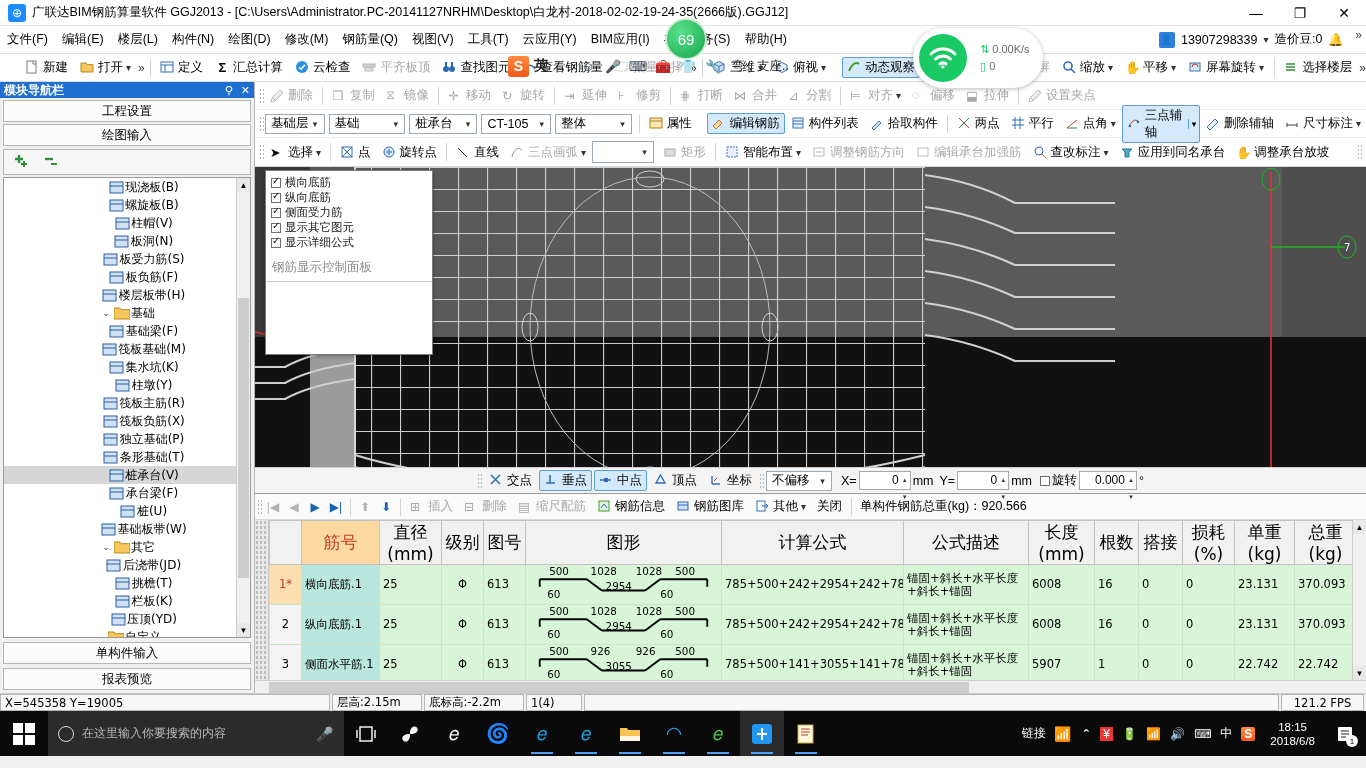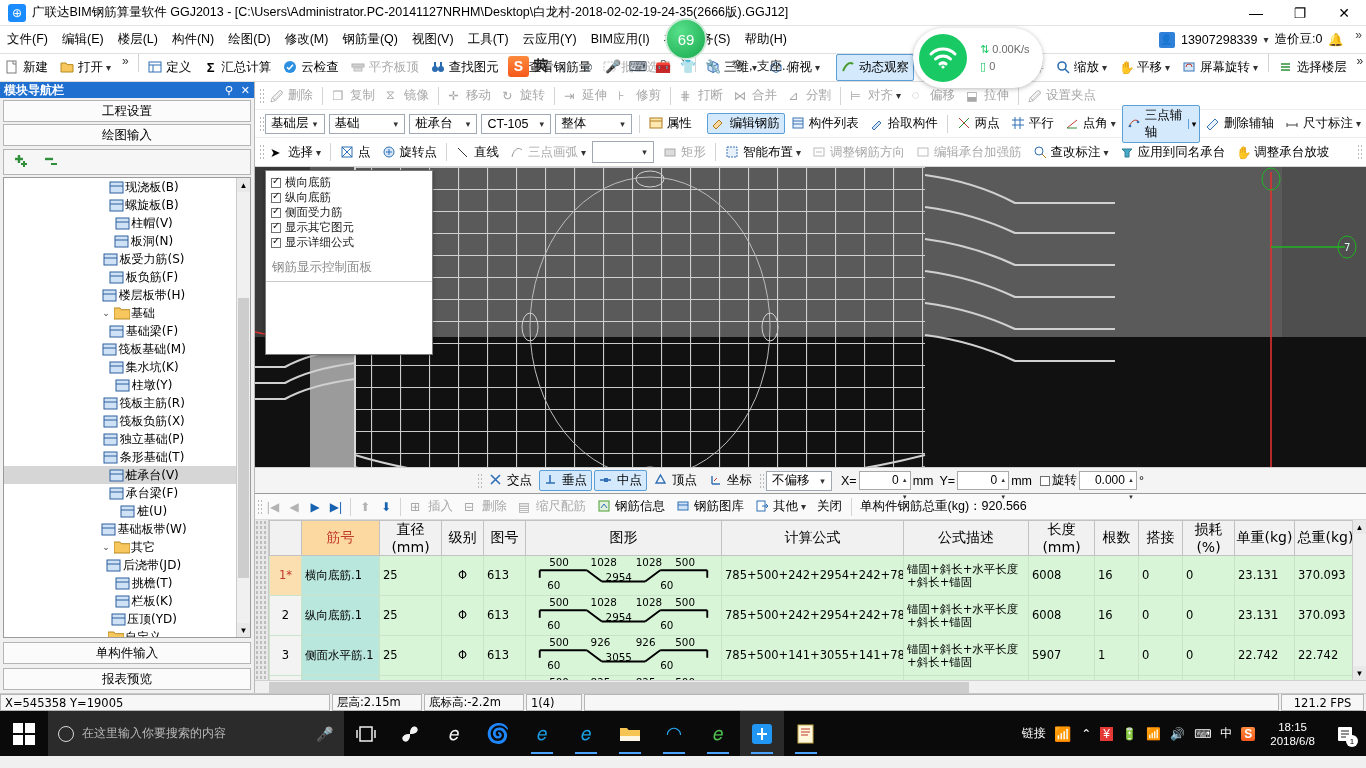--- a/index.html
+++ b/index.html
@@ -43,22 +43,22 @@
       display:flex;align-items:center;justify-content:center;color:#fff;font-size:22px;}
   .net-lines{font-size:11px;color:#6b6b6b;margin-left:6px;line-height:17px;}
   .net-lines b{color:#18c964;font-weight:normal;}
 
   
   #score-badge{position:absolute; left:665px; top:-8px; width:42px;height:42px;border-radius:50%;
       background:radial-gradient(circle at 35% 30%,#57e08a,#17a84c); color:#fff;font-size:15px;
       display:flex;align-items:center;justify-content:center;border:2px solid #cfe9d8; z-index:41;}
 
   
-  #quickbar{height:28px;background:#fff;display:flex;border-bottom:1px solid #dcdcdc;
-     padding-left:0;gap:2px;}
+  #quickbar{height:28px;background:#fff;display:flex;align-items:center;border-bottom:1px solid #dcdcdc;
+     padding-left:20px;gap:2px;}
   .tbtn{display:flex;align-items:center;gap:3px;padding:2px 5px;font-size:12.5px;white-space:nowrap;color:#000;}
   .tbtn.dim{color:#a8a8a8;}
   .tsep{width:1px;height:18px;background:#d4d4d4;margin:0 3px;}
   .chev{font-size:10px;color:#333;}
   .ico{width:15px;height:15px;flex:none;display:inline-block;}
 
   
   #body{display:flex;height:calc(768px - 26px - 28px - 28px - 63px - 12px);}
 
   
@@ -128,21 +128,21 @@
       border-top:1px solid #9a9a9a;}
   #tbl-toolbar{height:26px;display:flex;align-items:center;gap:1px;padding-left:2px;background:#fafafa;
       border-bottom:1px solid #dadada;}
   .navbtn{width:20px;height:20px;display:flex;align-items:center;justify-content:center;font-size:12px;color:#1763b0;}
   .navbtn.dim{color:#b3b3b3;}
   #grid-wrap{flex:1;overflow:hidden;display:flex;}
   #rowgutter{width:14px;flex:none;background:#e8e8e8;border-right:1px solid #c9c9c9;
      background-image:radial-gradient(#bdbdbd 40%,transparent 41%);background-size:4px 5px;}
   table{border-collapse:collapse;table-layout:fixed;width:1075px;font-size:12px;}
   th{background:#f1f1f1;border:1px solid #c2c2c2;font-weight:normal;height:22px;
-     font-family:"DejaVu Sans",sans-serif;font-size:14px;}
+     font-family:"DejaVu Sans",sans-serif;font-size:17px;}
   th.sn{background:#fcd9a0;color:#c0392b;}
   td{border:1px solid #c9e4c9;background:#d8f5d8;height:36px;padding:2px 3px;vertical-align:middle;
      font-family:"DejaVu Sans",sans-serif;font-size:11.5px;line-height:13px;overflow:hidden;}
   td.idx{background:#f3f3f3;text-align:center;}
   td.idx.hl{background:#fcdfb0;color:#c0392b;}
   td.name{background:#b9e6dd;}
   .shape{width:100%;height:32px;}
   #hscroll{height:13px;background:#f0f0f0;border-top:1px solid #d0d0d0;display:flex;align-items:center;}
   #hthumb{height:11px;background:#cdcdcd;margin-left:14px;width:700px;}
   #vbar{width:14px;flex:none;background:#f0f0f0;border-left:1px solid #ccc;display:flex;flex-direction:column;

